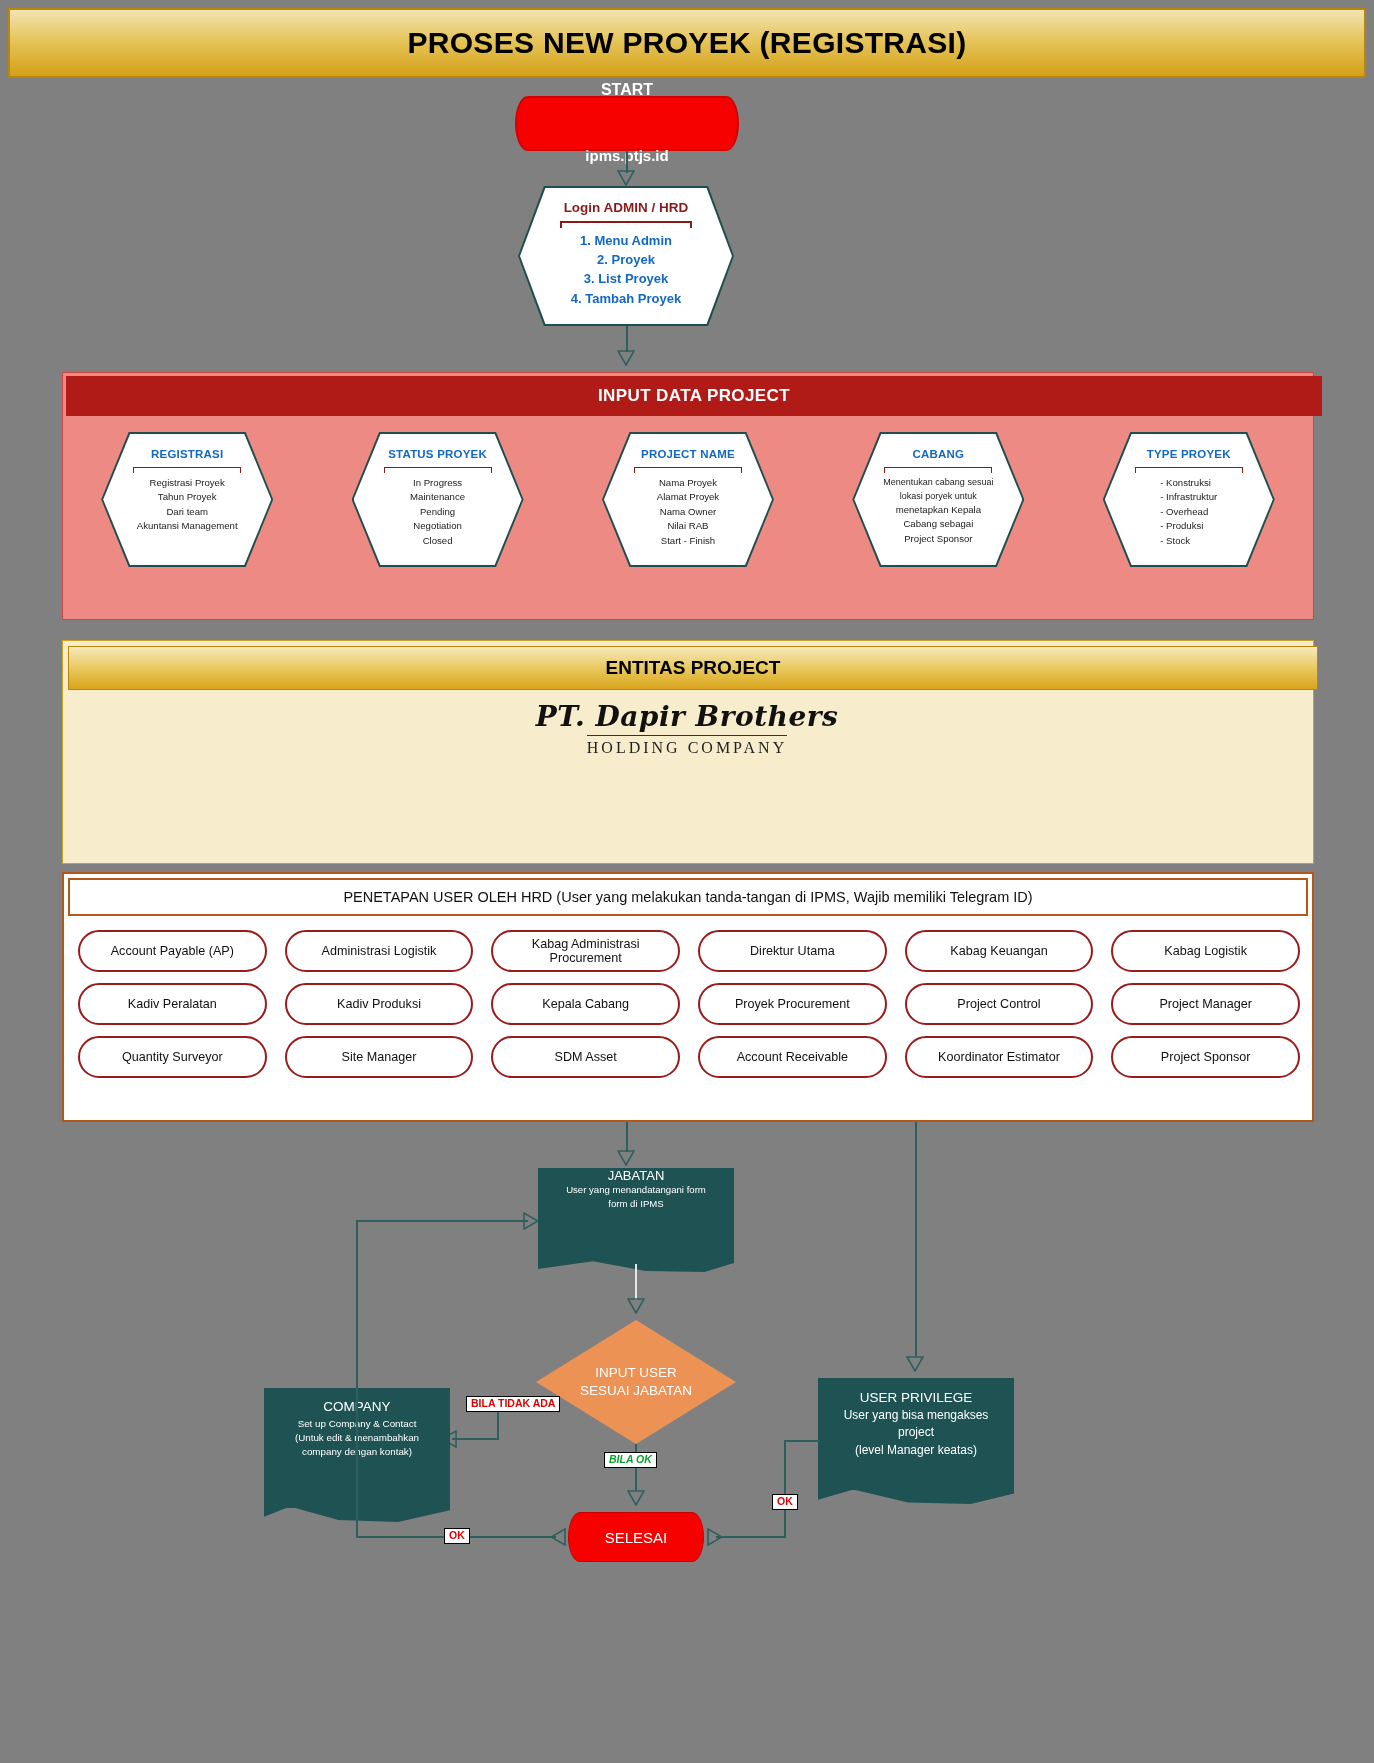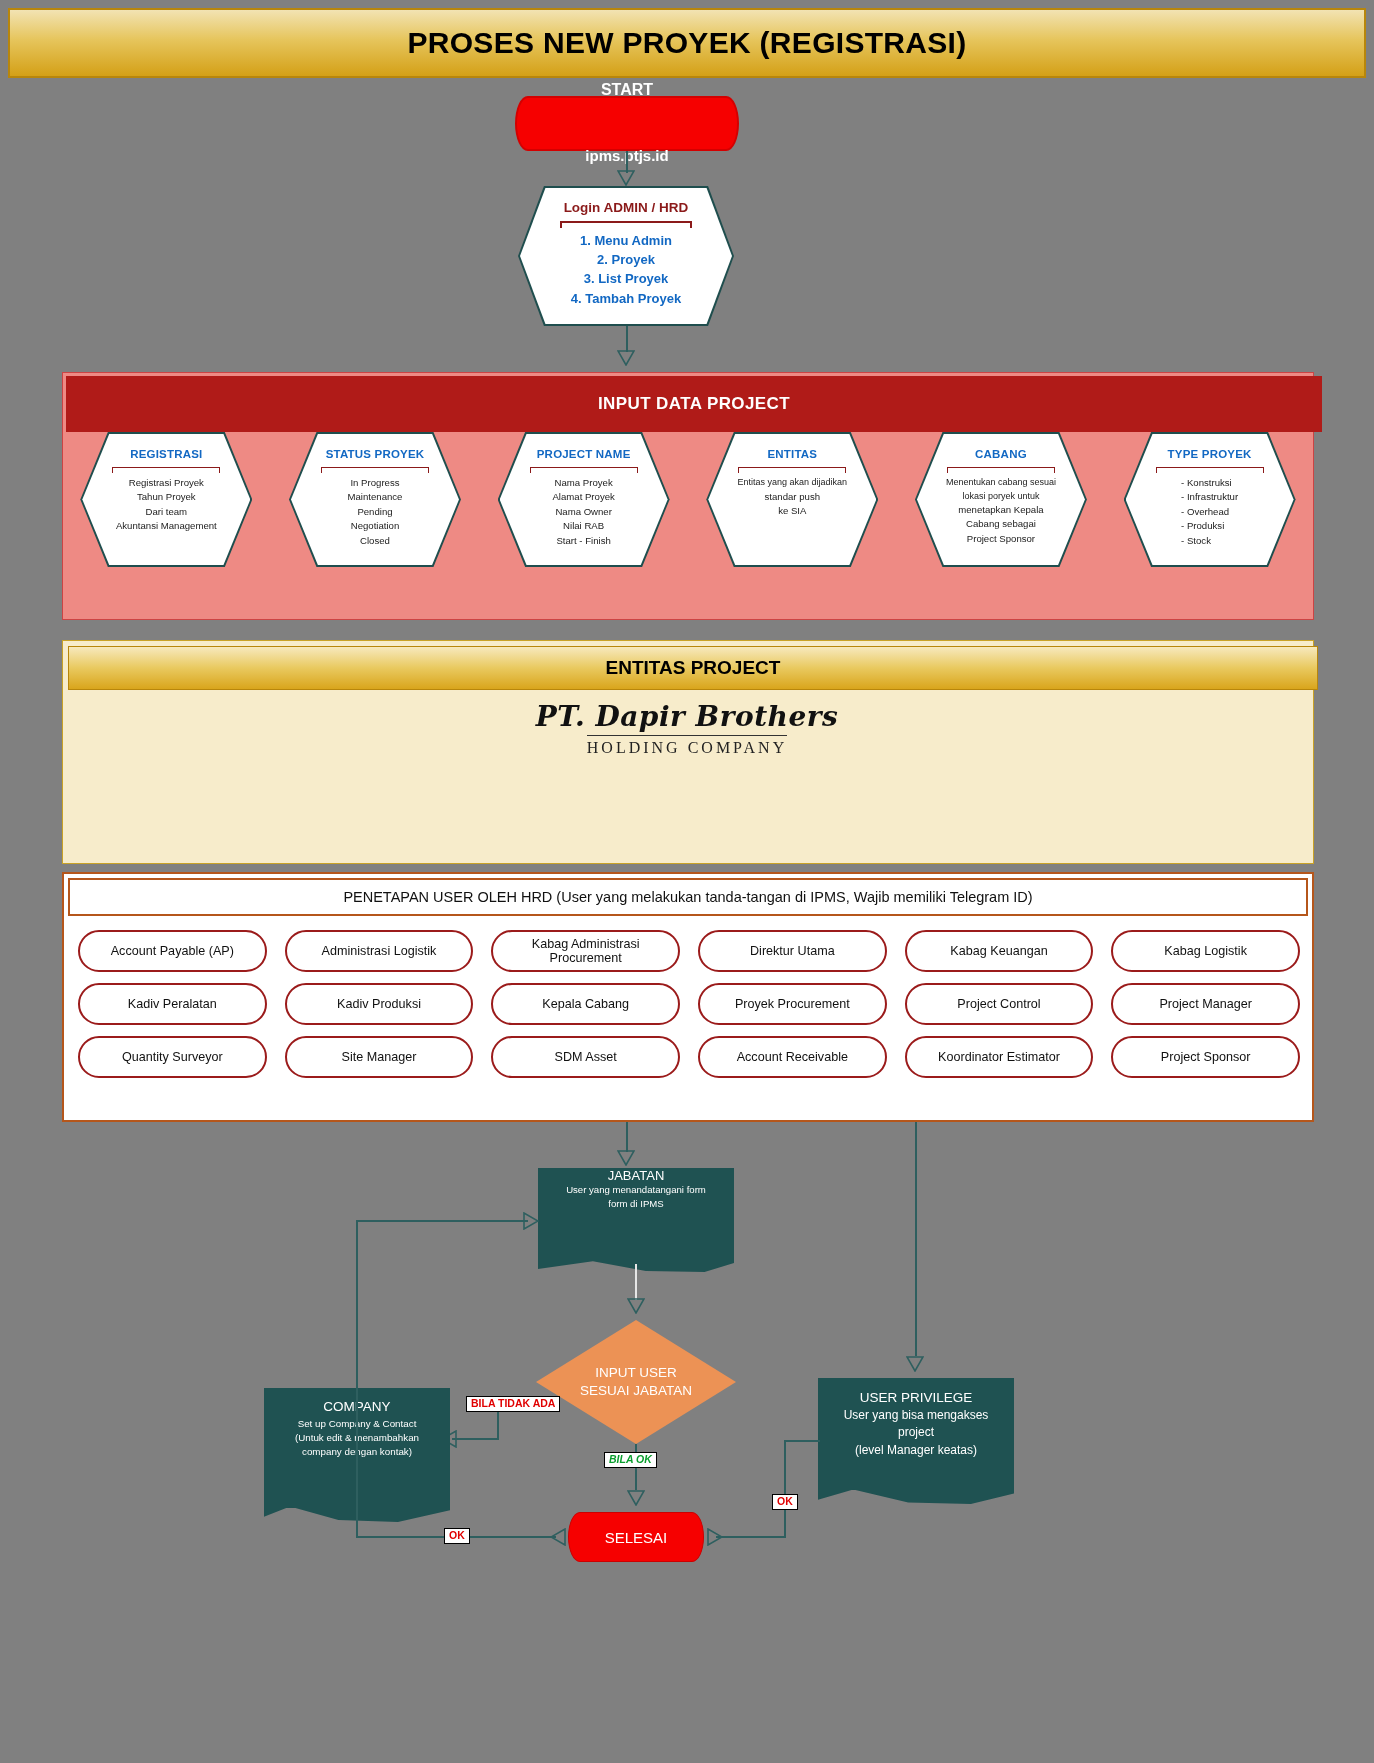--- a/index.html
+++ b/index.html
@@ -57,21 +57,21 @@
   }
   #login-hex-inner ol{ margin:0; padding:0; list-style:none; text-align:center; }
   #login-hex-inner li{ font-size:13px; font-weight:bold; color:#1268c3; line-height:1.48; }
 
   
   #input-panel{
     position:absolute; left:62px; top:372px; width:1252px; height:248px;
     background:#ee8a84; border:1px solid #c44;
   }
   #input-panel-head{
-    position:absolute; left:66px; top:376px; width:1256px; height:56px;
+    position:absolute; left:66px; top:376px; width:1256px; height:40px;
     background:#b01b18; color:#fff;
     display:flex; align-items:center; justify-content:center;
     font-size:17px; font-weight:bold; letter-spacing:.4px;
   }
   .hexrow{
     position:absolute; left:62px; top:432px; width:1252px; height:145px;
     display:flex; justify-content:space-around; align-items:flex-start;
   }
   .hex-out{
     position:relative; width:172px; height:135px;
@@ -298,32 +298,20 @@
       <div class="hex-lines">
         <div>Nama Proyek</div>
         <div>Alamat Proyek</div>
         <div>Nama Owner</div>
         <div>Nilai RAB</div>
         <div>Start - Finish</div>
       </div>
     </div>
   </div>
 
-  <div class="hex-out">
-    <div class="hex-bg"></div>
-    <div class="hex-fg">
-      <div class="hex-title">ENTITAS</div>
-      <div class="hex-rule"></div>
-      <div class="hex-lines">
-        <div style="font-size:9px">Entitas yang akan dijadikan</div>
-        <div>standar push</div>
-        <div>ke SIA</div>
-      </div>
-    </div>
-  </div>
 
   <div class="hex-out">
     <div class="hex-bg"></div>
     <div class="hex-fg">
       <div class="hex-title">CABANG</div>
       <div class="hex-rule"></div>
       <div class="hex-lines">
         <div style="font-size:9px">Menentukan cabang sesuai</div>
         <div style="font-size:9px">lokasi poryek untuk</div>
         <div>menetapkan Kepala</div>

